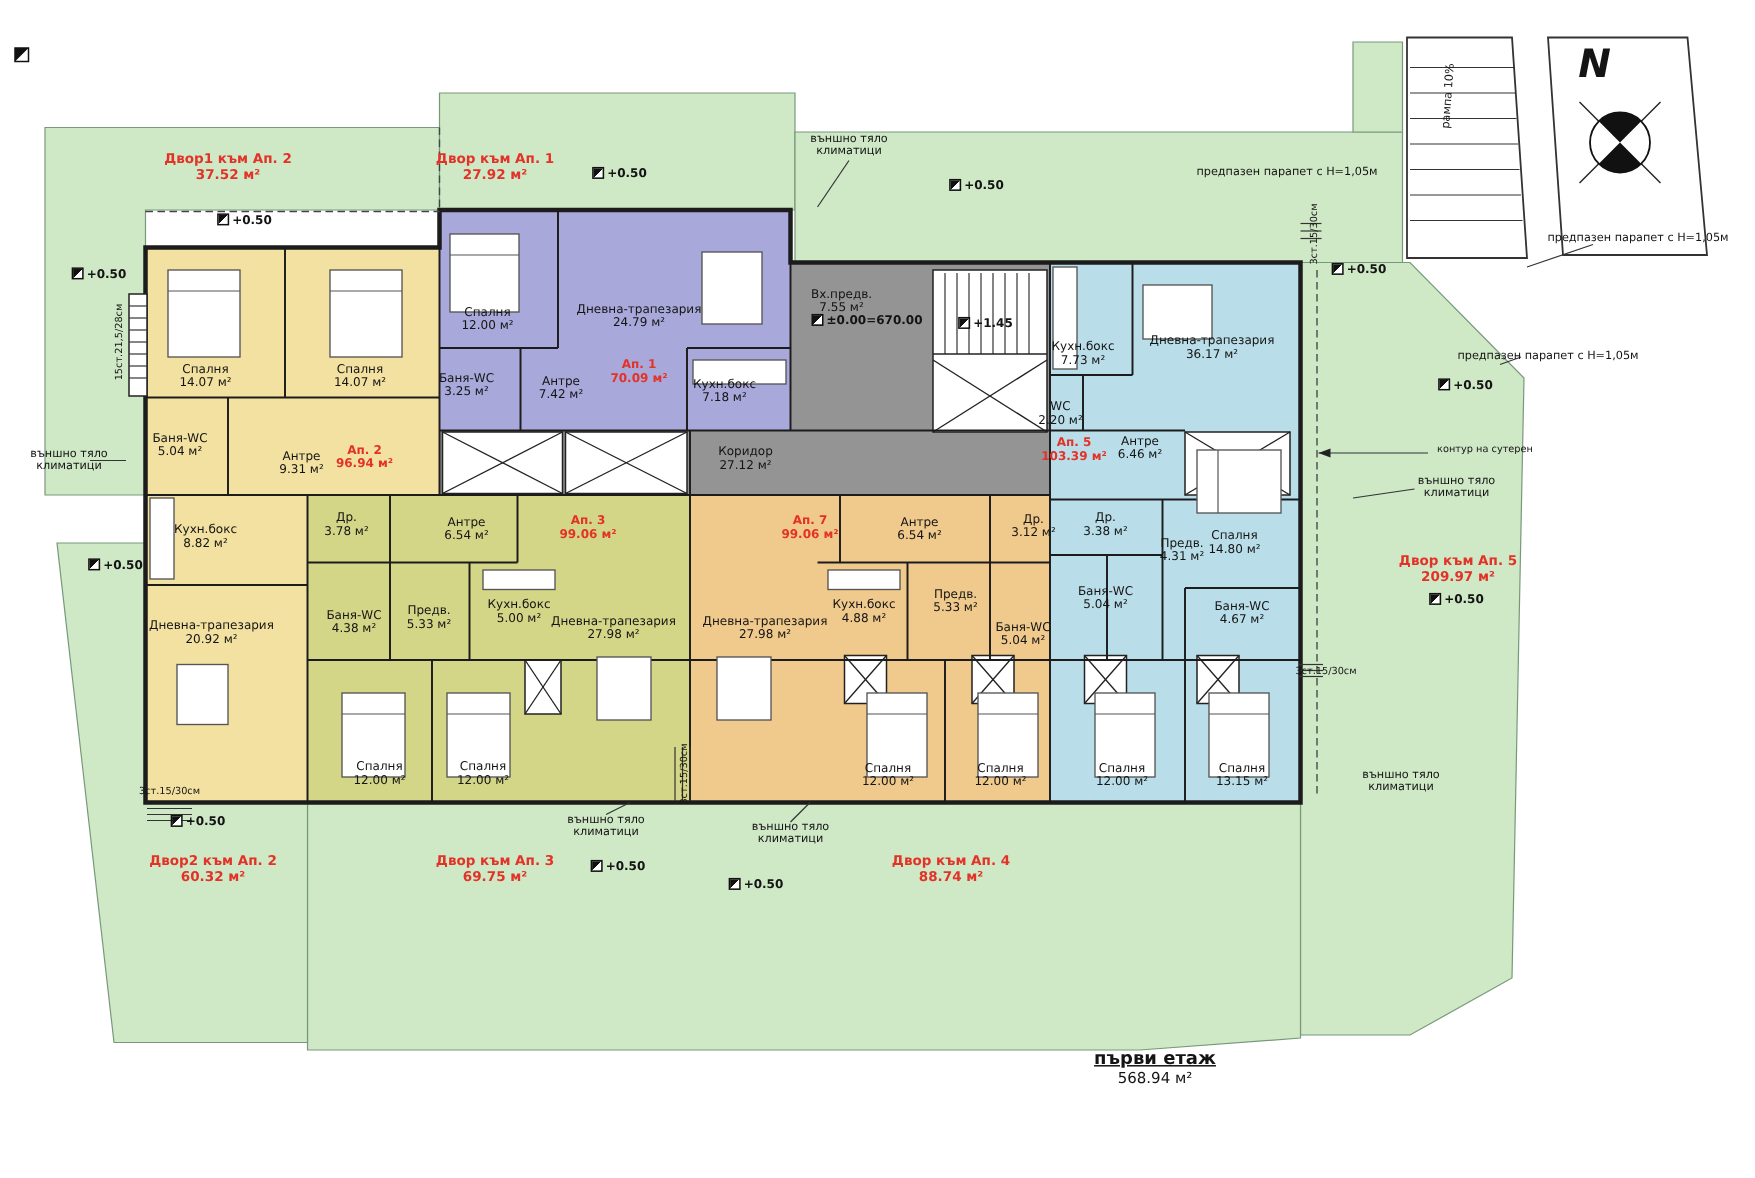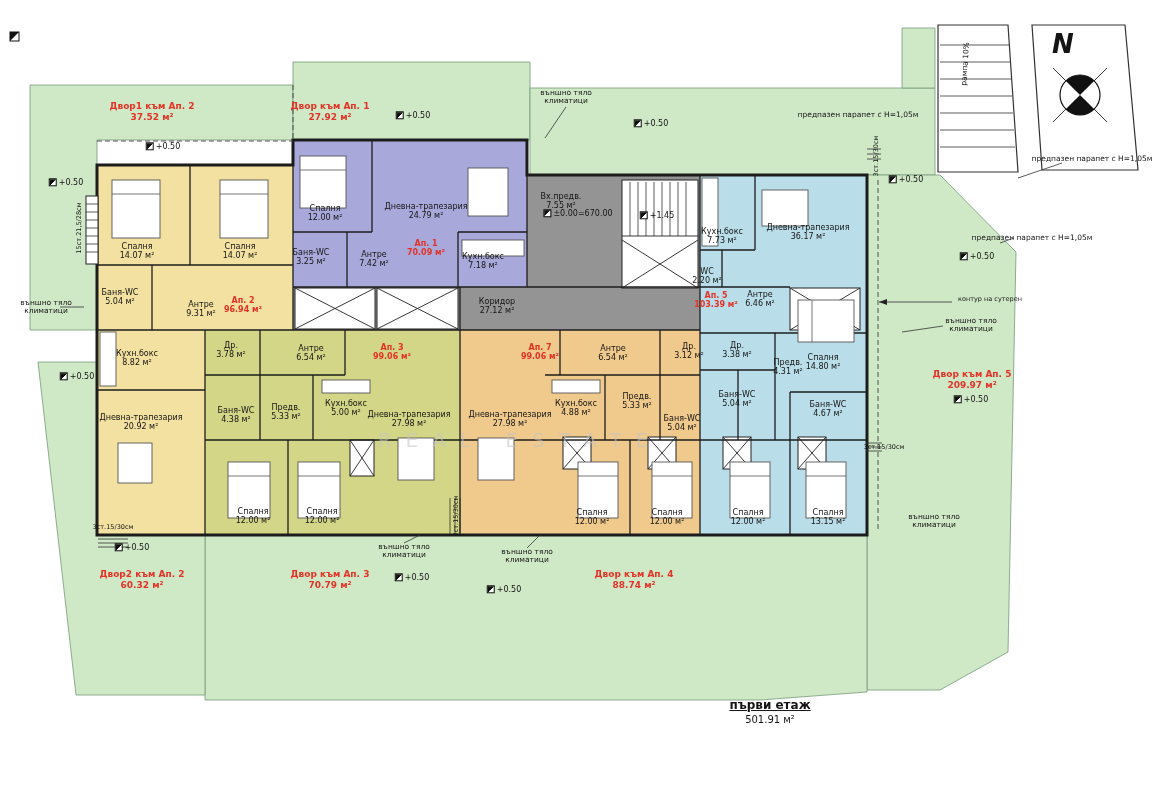--- a/index.html
+++ b/index.html
@@ -19,21 +19,21 @@
 
   .lbl{position:absolute;transform:translate(-50%,-50%);text-align:center;
        font-size:8px;color:#141414;line-height:1.18;white-space:nowrap;z-index:3;}
   .red{color:#e33227;font-weight:700;text-align:center;}
   .yard{font-size:9px;}
   .ann{font-size:7.5px;white-space:normal;width:58px;line-height:1.12;}
   .thin{font-size:7.5px;}
   .small{font-size:6.5px;}
   .vert{transform:translate(-50%,-50%) rotate(-90deg);}
   .ramp-rot{transform:translate(-50%,-50%) rotate(-86deg);}
-  .elev{font-weight:400;font-size:8px;}
+  .elev{font-weight:700;font-size:8px;}
   .bm{display:inline-block;width:6px;height:6px;border:1px solid #111;
       background:linear-gradient(135deg,#111 50%,#fff 50%);vertical-align:-1px;margin-right:2px;}
   .north{font-size:26px;font-weight:700;font-style:italic;}
   .title-block{font-size:10px;}
   .title-block .t1{font-size:12px;font-weight:700;text-decoration:underline;margin-bottom:2px;text-align:center;}
   .watermark{position:absolute;left:520px;top:440px;transform:translate(-50%,-50%);
              z-index:2;text-align:center;pointer-events:none;}
   .wm-main{font-size:175px;font-weight:700;color:#b9b2a8;opacity:.33;line-height:.85;letter-spacing:-8px;}
   .wm-sub{font-size:20px;letter-spacing:14px;color:#c4c4c4;opacity:.55;}
 </style>
@@ -247,38 +247,37 @@
     <path d="M0,0 L14.1,14.1 A20,20 0 0 1 -14.1,14.1 Z" fill="#111"></path>
   </g>
 
   <g>
     <rect x="10" y="32" width="9" height="9" fill="#fff" stroke="#111"></rect>
     <path d="M10,32 L19,32 L10,41 Z" fill="#111"></path>
   </g>
 </svg>
 
 <div class="watermark">
-  <div class="wm-sub">REAL ESTATE</div>
 </div>
 
 <div class="lbl red yard" style="left:152px;top:112px">
       <div>Двор1 към Ап. 2</div>
       <div>37.52 м²</div>
     </div>
 <div class="lbl red yard" style="left:330px;top:112px">
       <div>Двор към Ап. 1</div>
       <div>27.92 м²</div>
     </div>
 <div class="lbl red yard" style="left:142px;top:580px">
       <div>Двор2 към Ап. 2</div>
       <div>60.32 м²</div>
     </div>
 <div class="lbl red yard" style="left:330px;top:580px">
       <div>Двор към Ап. 3</div>
-      <div>70.79 м²</div>
+      <div>69.75 м²</div>
     </div>
 <div class="lbl red yard" style="left:634px;top:580px">
       <div>Двор към Ап. 4</div>
       <div>88.74 м²</div>
     </div>
 <div class="lbl red yard" style="left:972px;top:380px">
       <div>Двор към Ап. 5</div>
       <div>209.97 м²</div>
     </div>
 
@@ -499,16 +498,16 @@
 <div class="lbl small" style="left:113px;top:528px">3ст.15/30см</div>
 <div class="lbl small vert" style="left:457px;top:516px">3ст.15/30см</div>
 <div class="lbl small" style="left:884px;top:448px">3ст.15/30см</div>
 <div class="lbl small vert" style="left:877px;top:156px">3ст.15/30см</div>
 <div class="lbl small vert" style="left:80px;top:228px">15ст.21,5/28см</div>
 
 <div class="lbl north" style="left:1063px;top:44px">N</div>
 
 <div class="lbl title-block" style="left:770px;top:712px">
   <div class="t1">първи етаж</div>
-  <div>501.91 м²</div>
+  <div>568.94 м²</div>
 </div>
 
 </div>
 
 </body></html>

